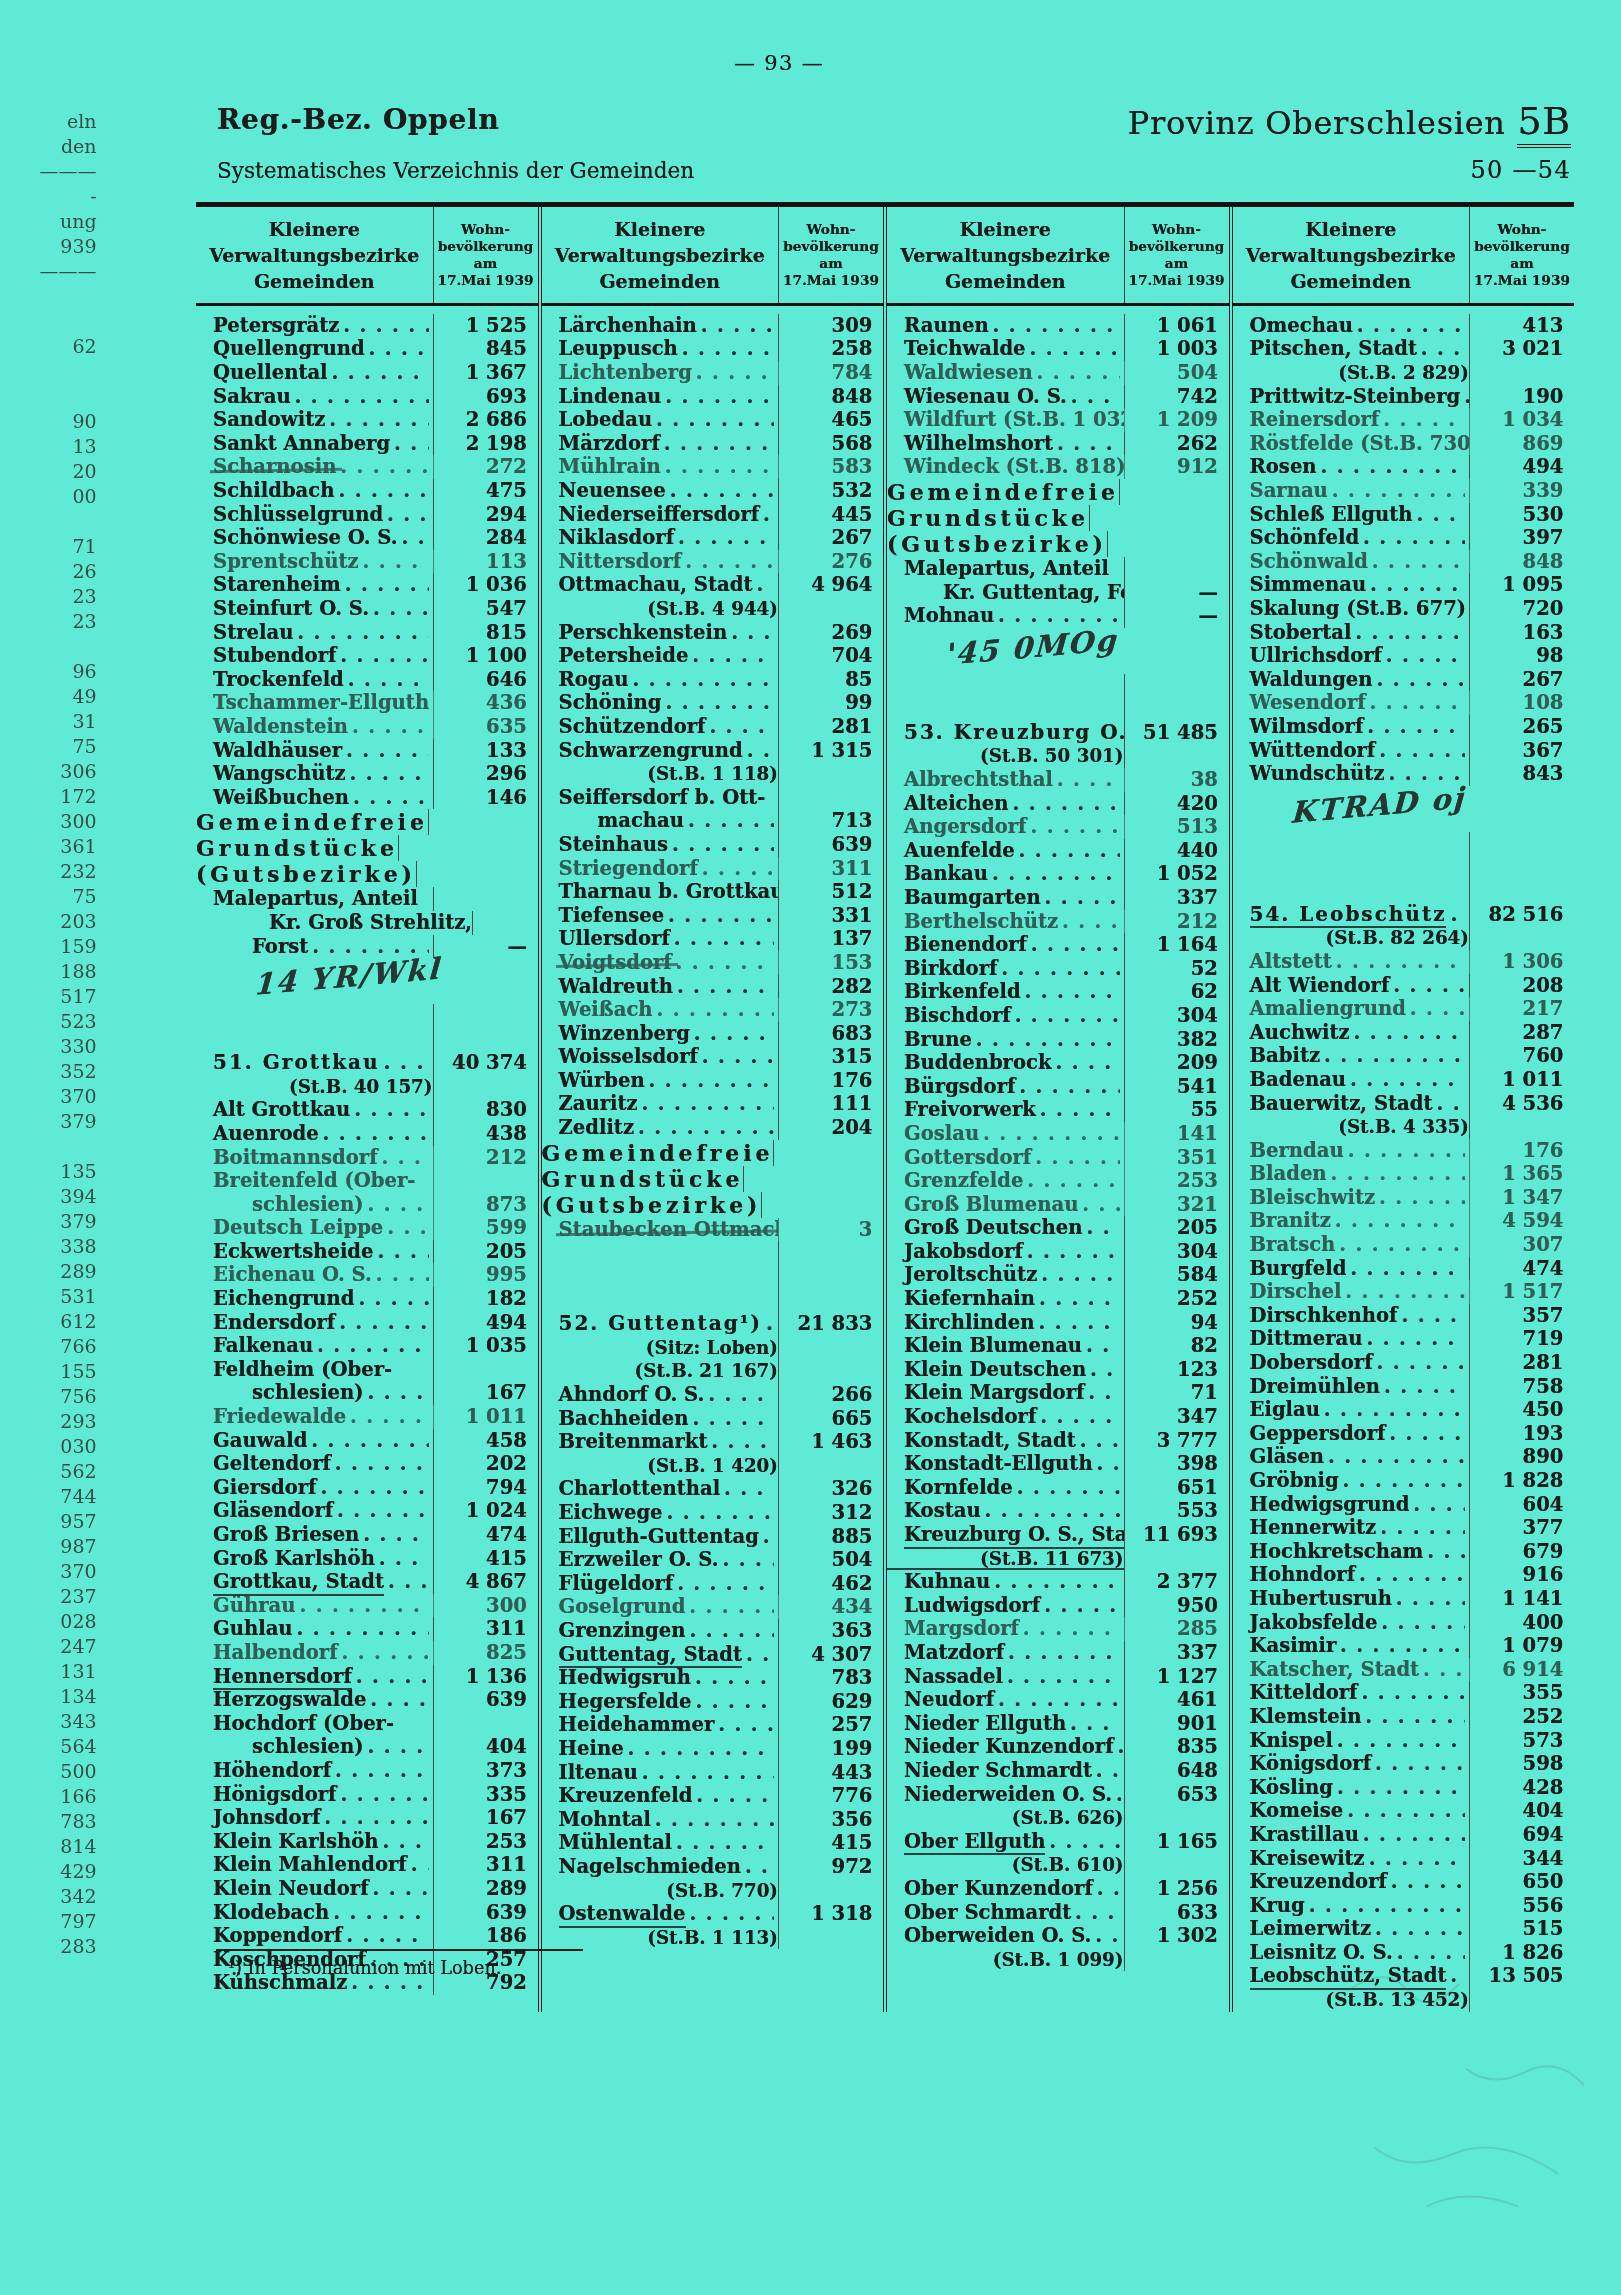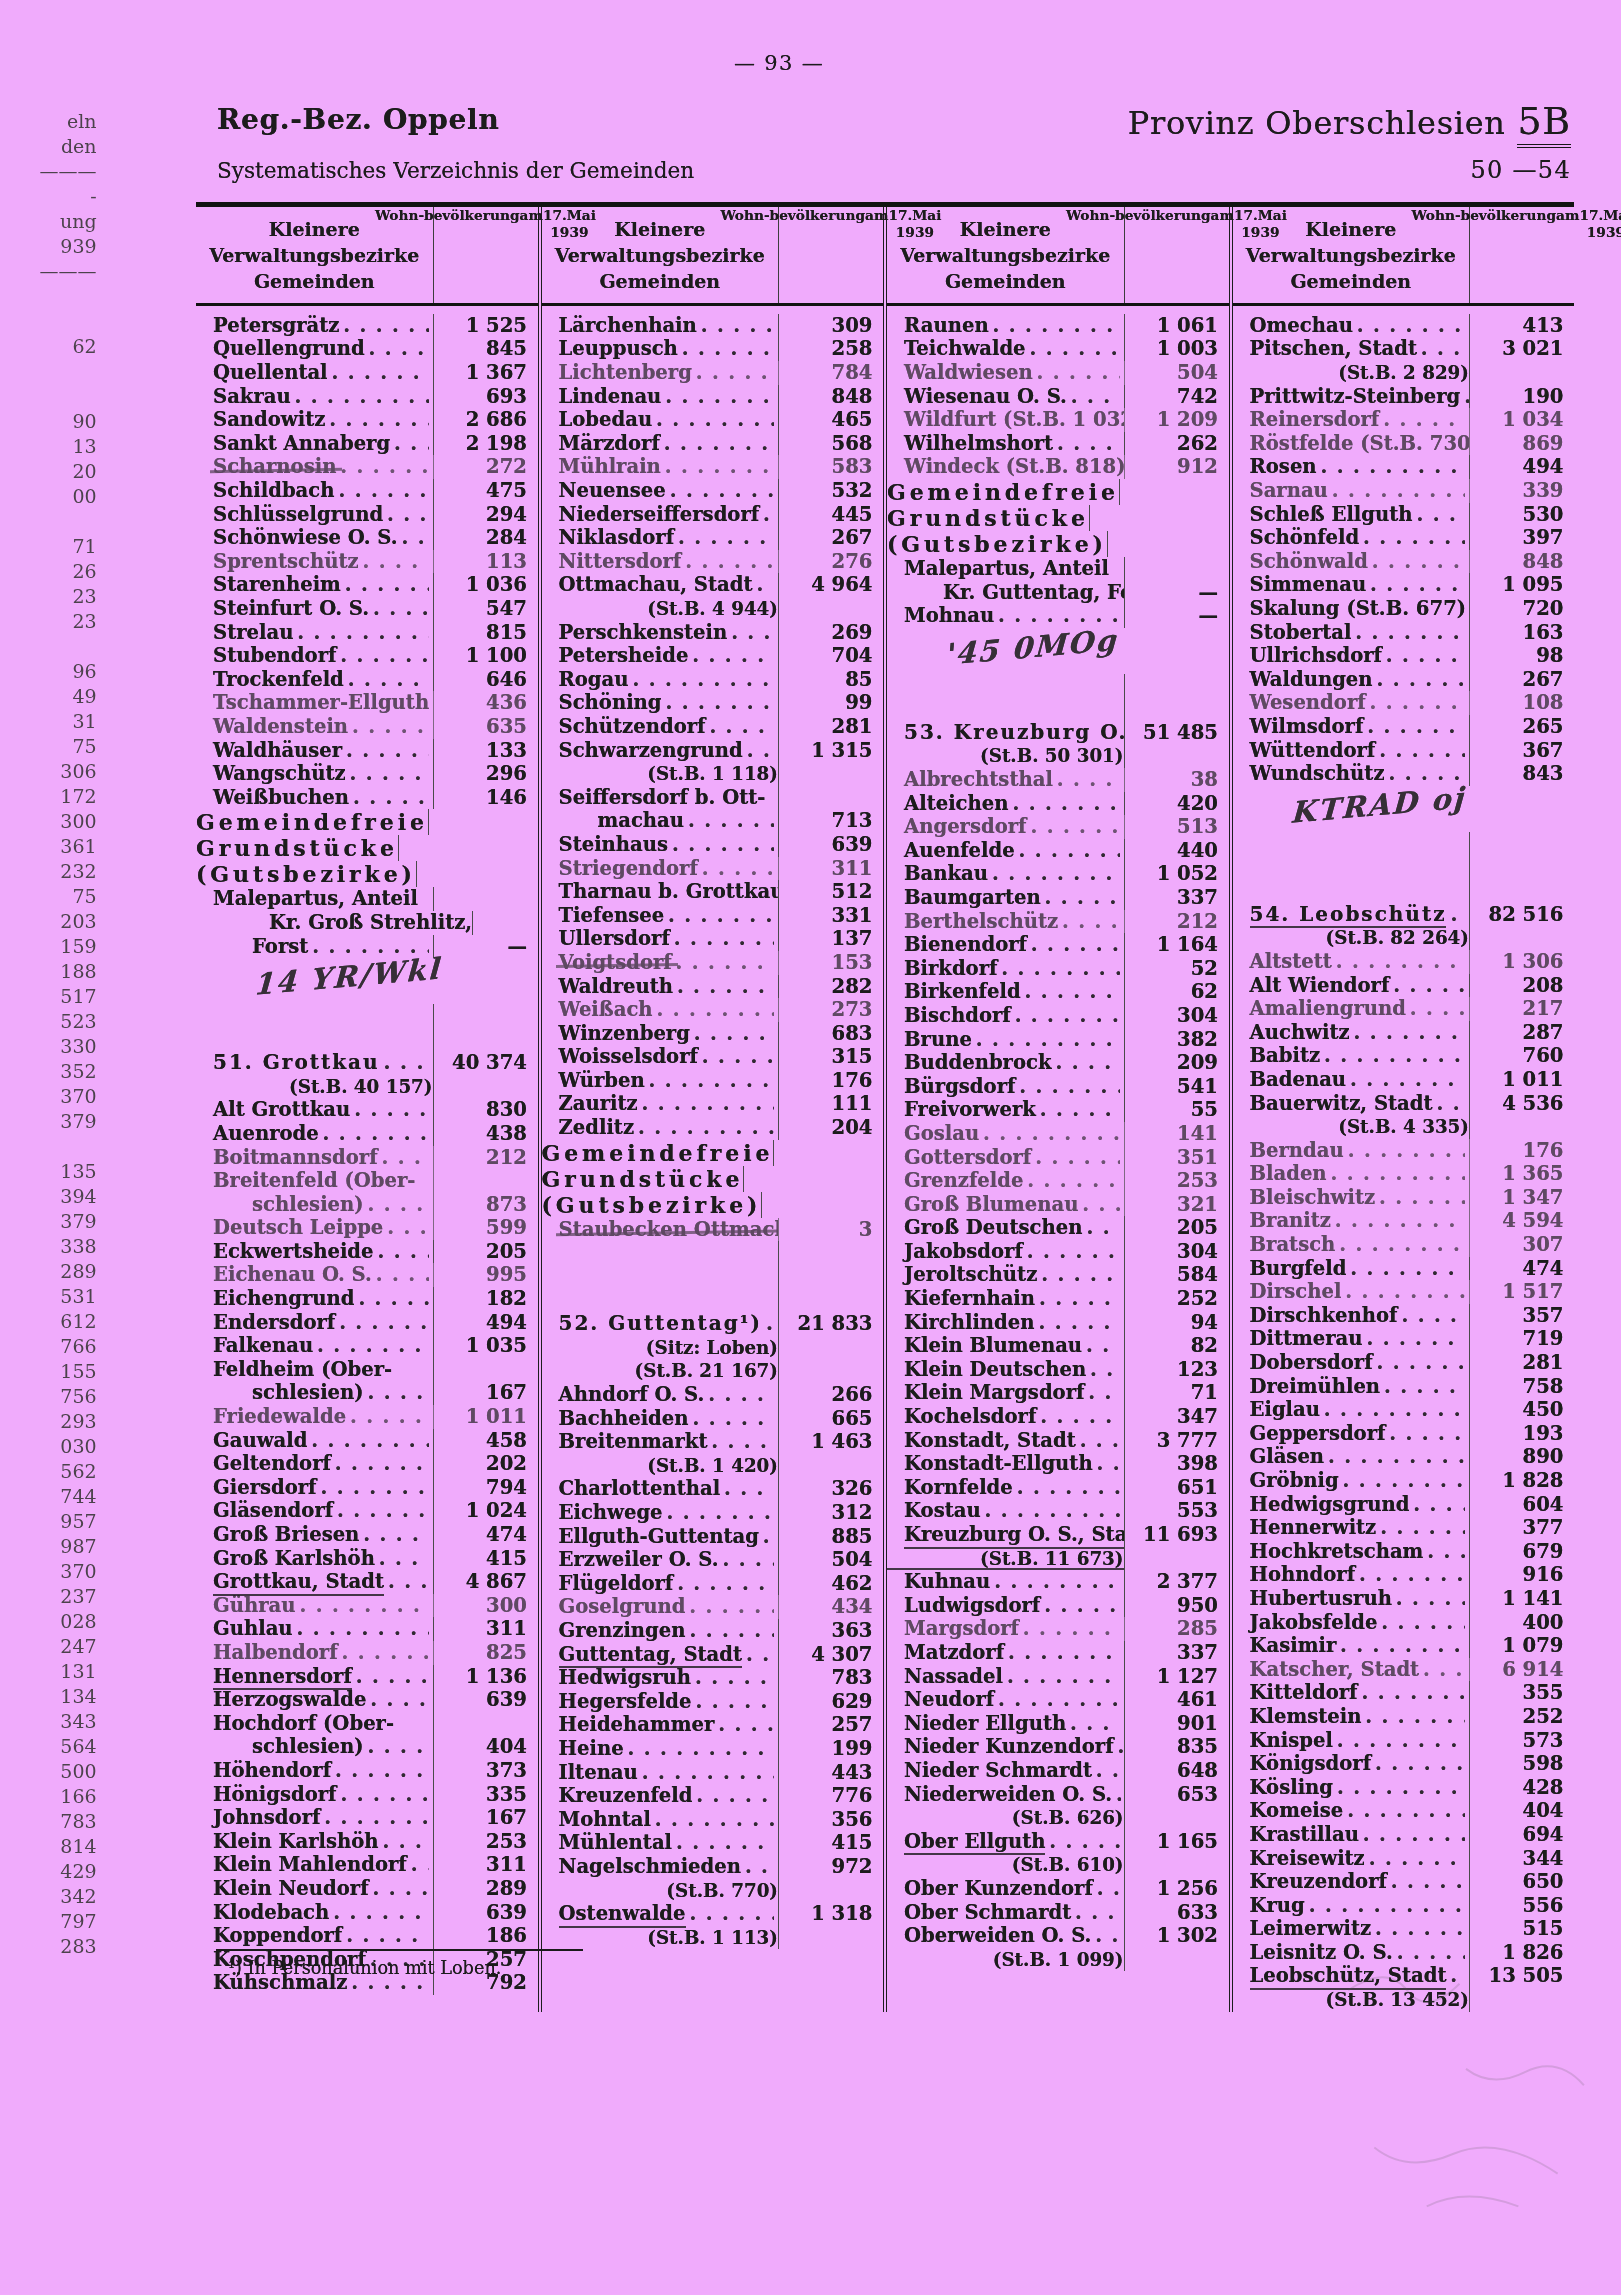--- a/index.html
+++ b/index.html
@@ -1,16 +1,16 @@
 <!DOCTYPE html>
 <html style="font-size:10.5px"><head>
 <meta charset="utf-8">
 <style>
   html,body{margin:0;padding:0;background:#d9d9d9;}
-  .page{position:relative;width:1622px;height:2295px;background:#f0abfc;overflow:hidden;
+  .page{position:relative;width:1622px;height:2295px;background:#5eead4;overflow:hidden;
         font-family:"DejaVu Serif", serif;color:#1c1c1c;}
   .page *{box-sizing:border-box;}
   .ink{text-shadow:0 0 0.5px rgba(10,10,10,.75);}
 
   
   .pageno{position:absolute;top:51px;left:707px;width:144px;text-align:center;font-size:21px;letter-spacing:1.3px;}
   .region{position:absolute;top:103px;left:217px;font-size:28px;font-weight:bold;letter-spacing:0.7px;}
   .subtitle{position:absolute;top:158px;left:217px;font-size:21.6px;}
   .province{position:absolute;top:99px;left:982px;width:589px;text-align:right;font-size:32px;font-weight:normal;letter-spacing:0.7px;white-space:nowrap;}
   .tabcode{font-size:38px;border-bottom:4.6px double #161616;padding-bottom:1.3px;margin-left:11.8px;}
@@ -20,21 +20,21 @@
   .mstrip{position:absolute;top:109px;left:19.6px;width:77px;text-align:right;font-size:19px;line-height:25px;color:#30302e;opacity:.85;filter:blur(0.2px);}
   .mstrip div{height:25px;overflow:hidden;}
 
   
   .table{position:absolute;left:196px;top:202px;width:1378px;display:flex;
          border-top:5.9px solid #121212;}
   .col{flex:1 1 0;min-width:0;display:flex;flex-direction:column;font-weight:bold;}
   .col + .col{border-left:4.6px double #1d1d1d;}
   .col-head{display:flex;height:99px;border-bottom:3.9px solid #121212;align-items:center;}
   .ch-left{flex:1;text-align:center;font-size:19px;line-height:26px;}
-  .ch-right{width:105px;text-align:center;font-size:13.7px;line-height:17px;border-left:1.3px solid #3d3d3d;align-self:stretch;display:flex;justify-content:center;}
+  .ch-right{width:105px;text-align:center;font-size:13.7px;line-height:17px;border-left:1.3px solid #3d3d3d;align-self:stretch;display:flex;flex-direction:column;justify-content:center;}
   .col-body{padding-top:7.9px;}
 
   .row{display:flex;align-items:baseline;height:23.6px;line-height:23.6px;font-size:19.6px;white-space:nowrap;}
   .nm{flex:1;min-width:0;display:flex;overflow:hidden;padding-left:17px;align-items:baseline;}
   .txt{white-space:nowrap;}
   .leader{flex:1;min-width:5.2px;overflow:hidden;white-space:nowrap;margin:0 3.9px;opacity:.9;}
   .leader::after{content:" .  .  .  .  .  .  .  .  .  .  .  .  .  .  .  .  .  .  .  .  .  .  .  .  .  .";letter-spacing:1.3px;}
   .val{width:105px;text-align:right;padding-right:10.5px;font-size:19.6px;border-left:1.3px solid #4a4a4a;align-self:stretch;line-height:23.6px;}
   .col-body .row .val{border-left:1.3px solid #4a4a4a;}
   .dash{letter-spacing:0;}

